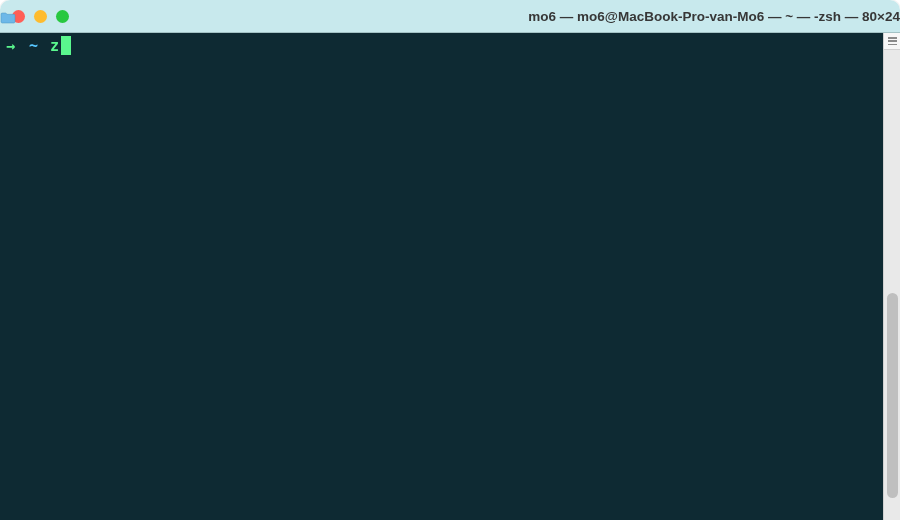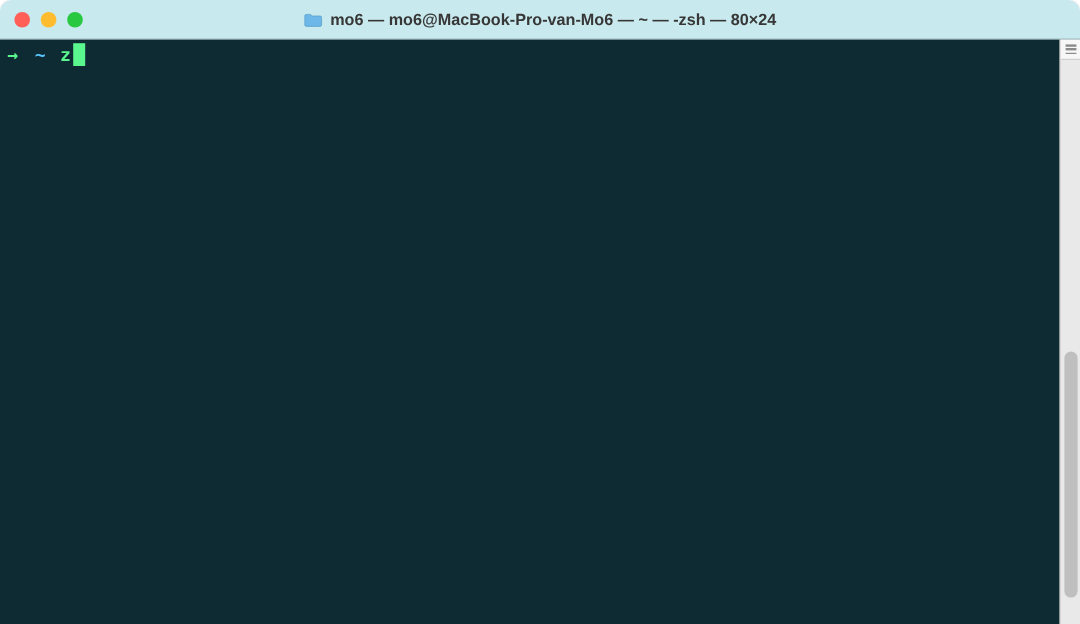--- a/index.html
+++ b/index.html
@@ -39,21 +39,21 @@
     height: 13px;
     border-radius: 50%;
   }
   .dot.red { background: #ff5f57; }
   .dot.yellow { background: #febc2e; }
   .dot.green { background: #28c840; }
   .title-wrap {
     position: absolute;
     left: 0; right: 0;
     display: flex;
-    justify-content: center;
+    justify-content: space-between;
     align-items: center;
     gap: 6px;
     pointer-events: none;
   }
   .folder-icon {
     width: 16px; height: 12px;
     display: inline-block;
     pointer-events: none;
   }
   .title-text {

